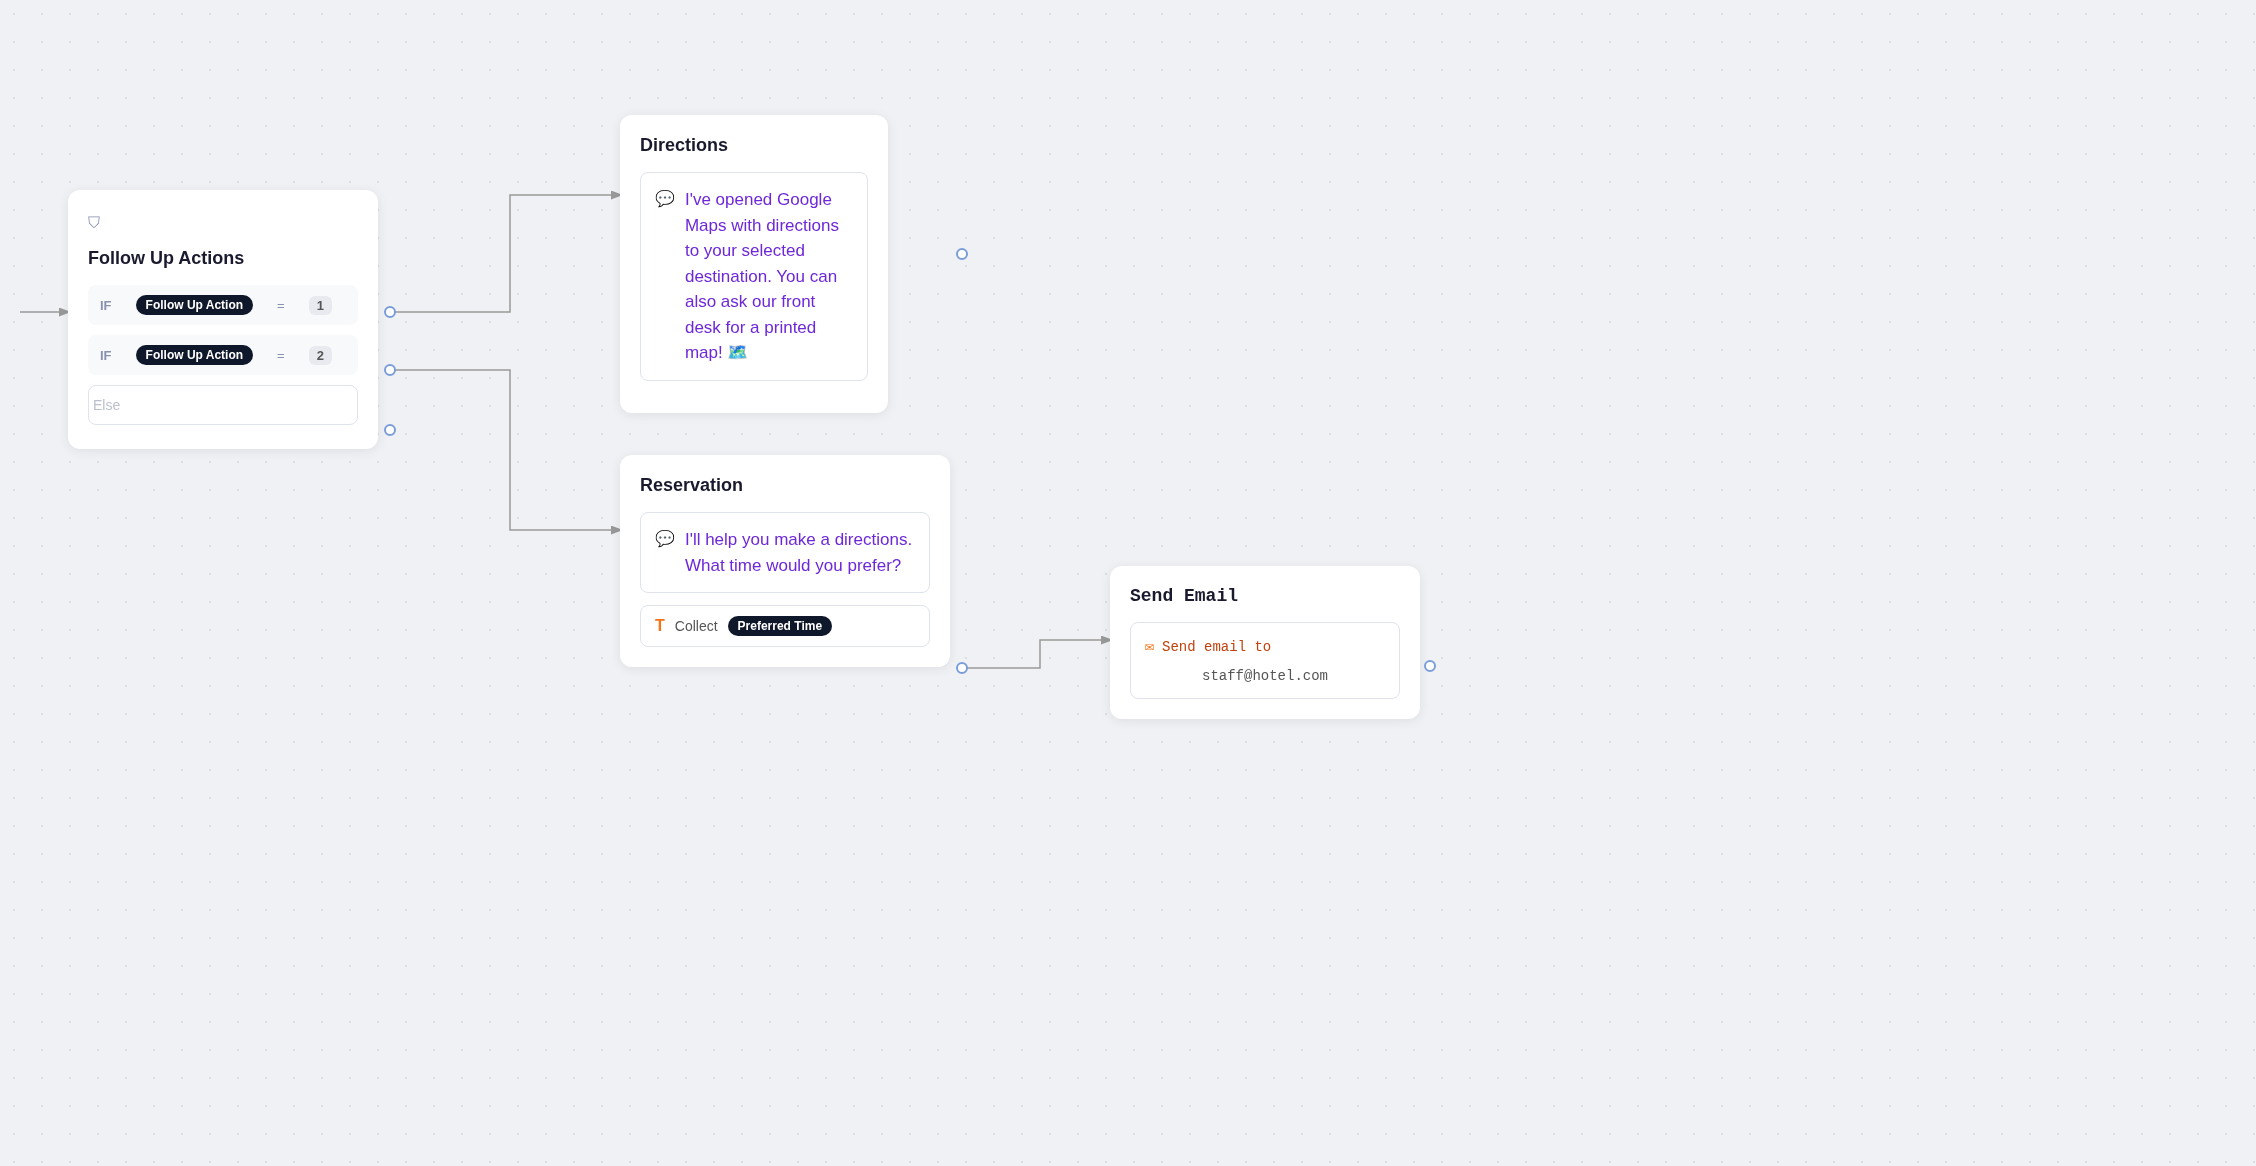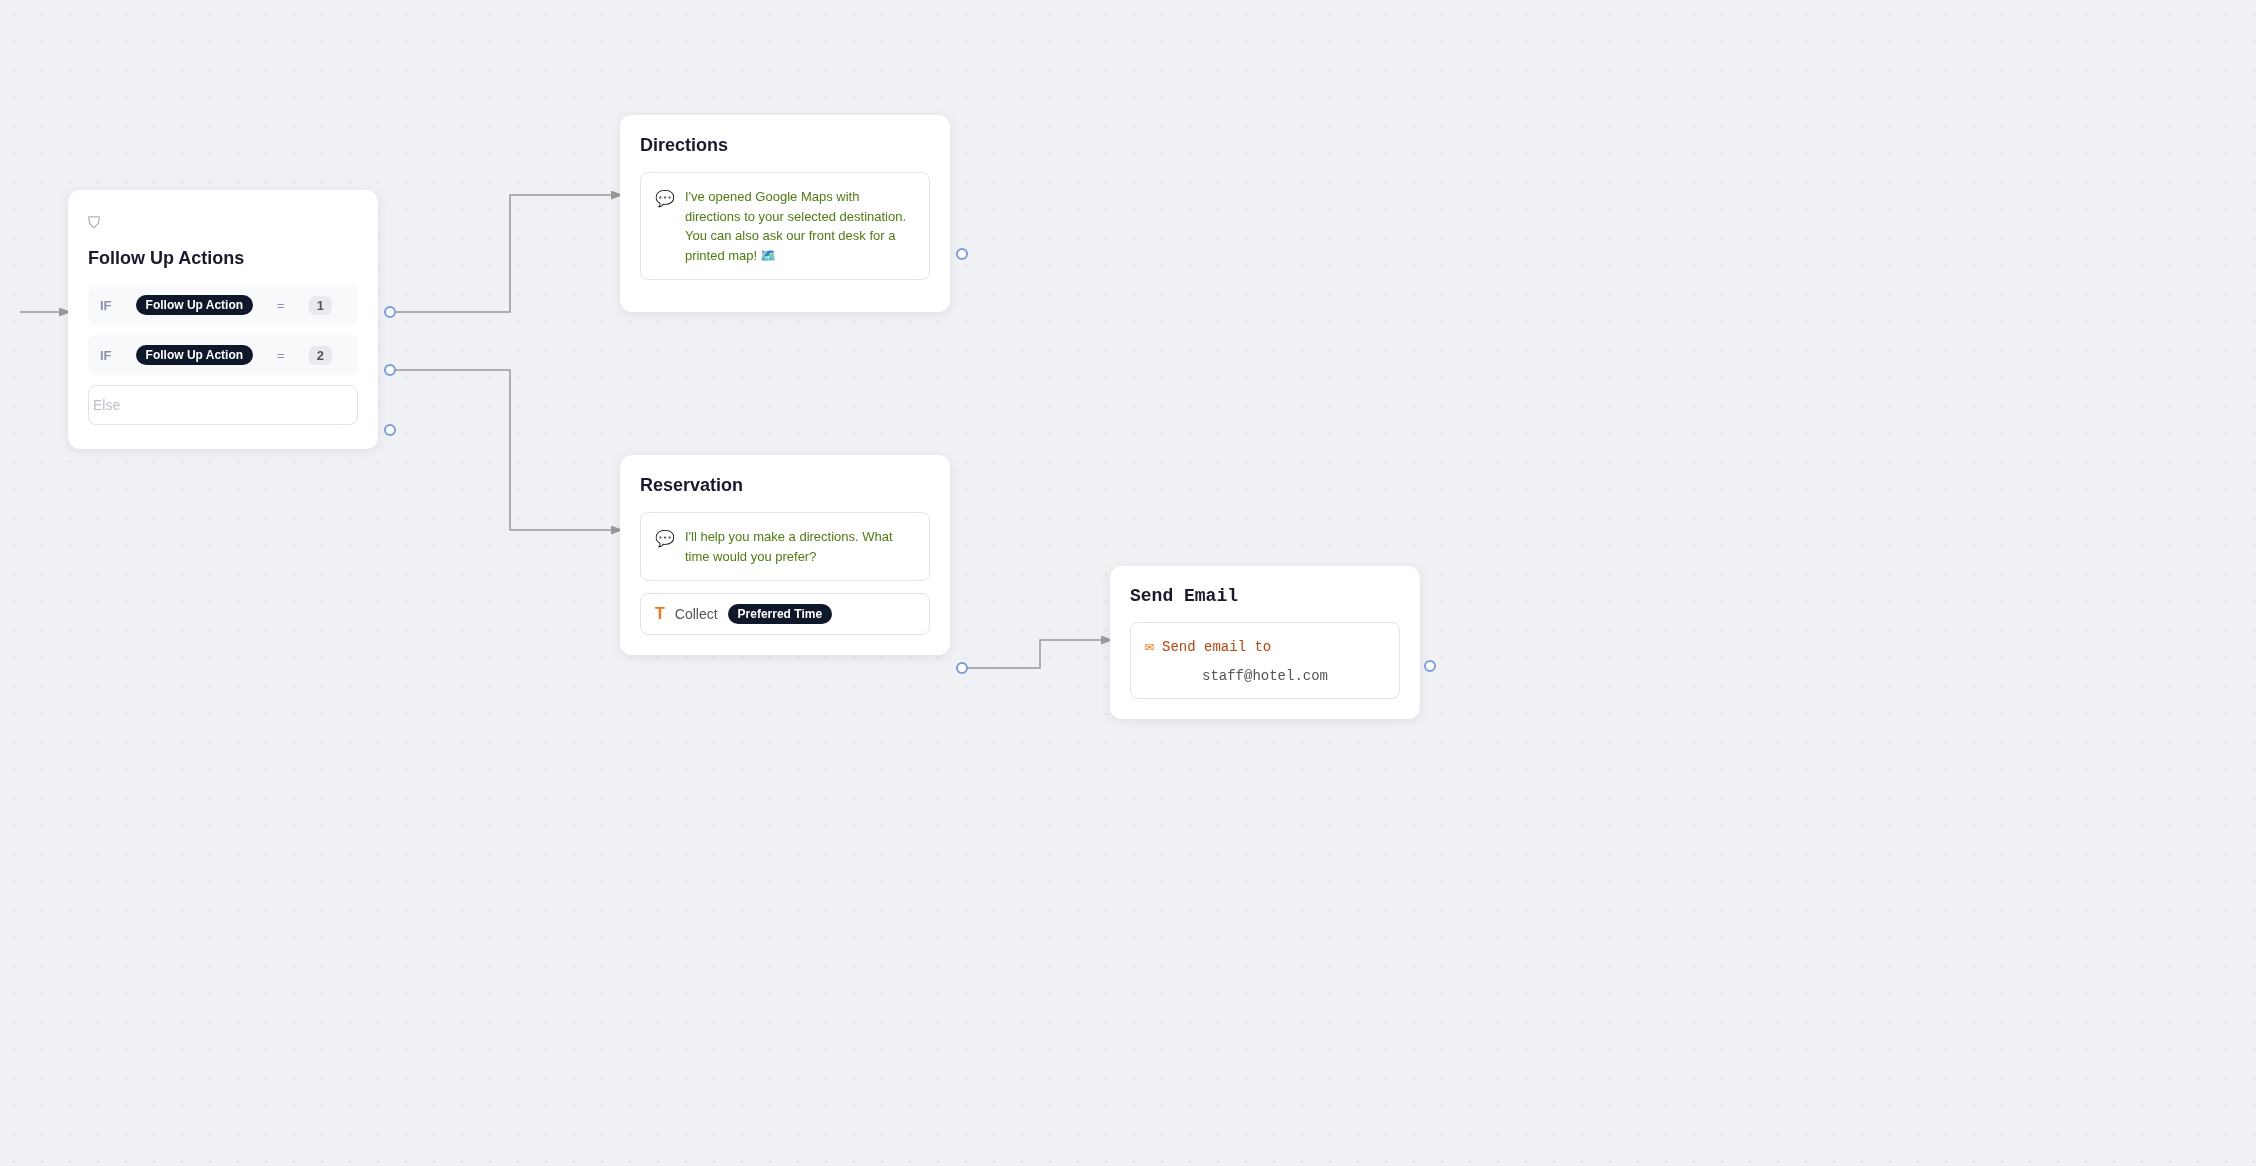--- a/index.html
+++ b/index.html
@@ -115,21 +115,21 @@
 
     .else-label {
       color: #bcc0ce;
       font-size: 14px;
     }
 
     
     .directions-card {
       left: 620px;
       top: 115px;
-      width: 330px;
+      width: 268px;
     }
 
     
     .reservation-card {
       left: 620px;
       top: 455px;
       width: 330px;
     }
 
     
@@ -154,22 +154,22 @@
     }
 
     .chat-icon {
       color: #7b9cdb;
       font-size: 16px;
       margin-top: 2px;
       flex-shrink: 0;
     }
 
     .message-text {
-      font-size: 13px;
-      color: #4d7c0f;
+      font-size: 17px;
+      color: #6d28d9;
       line-height: 1.5;
     }
 
     .collect-row {
       display: flex;
       align-items: center;
       gap: 10px;
       padding: 10px 14px;
       border: 1.5px solid #e0e3ec;
       border-radius: 8px;

